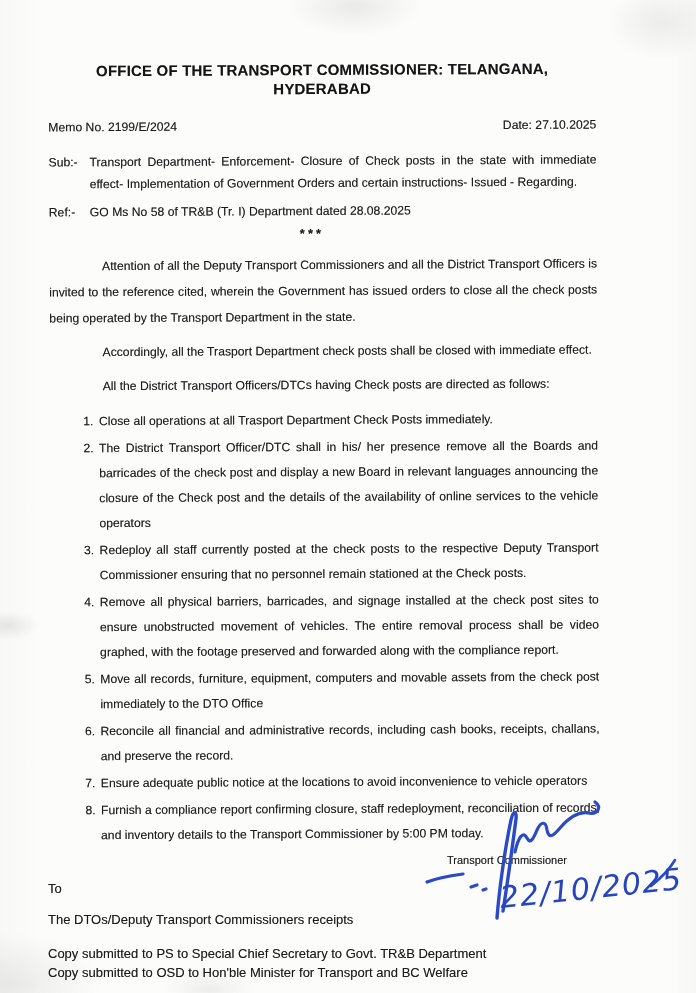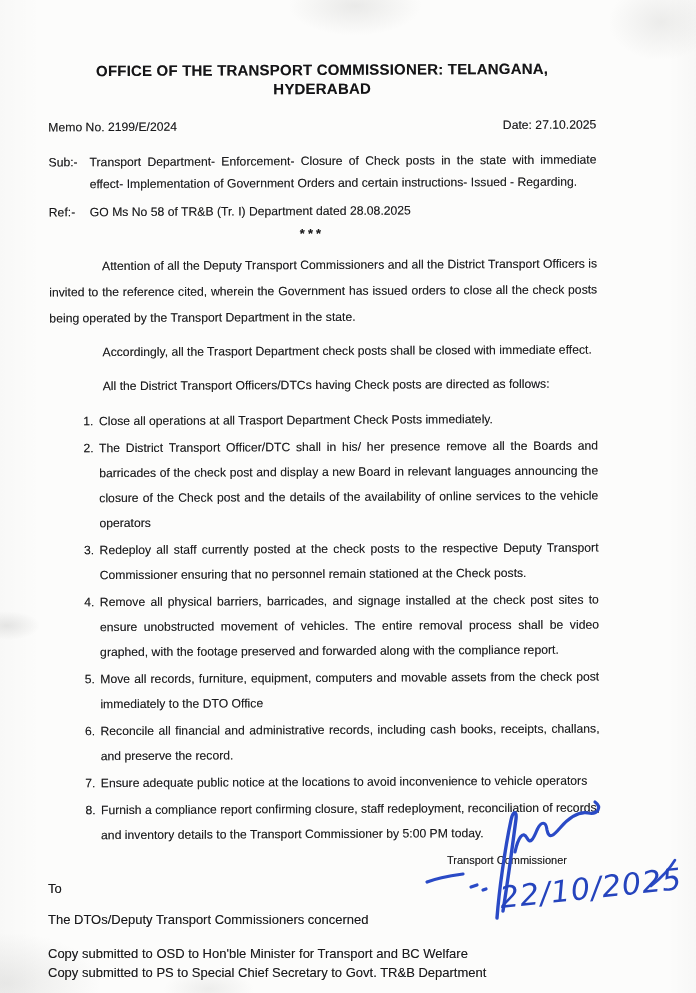--- a/index.html
+++ b/index.html
@@ -119,18 +119,18 @@
     <path class="ink" stroke="#2a4ac6" stroke-width="3.2" d="M46,97 l6,-2"></path>
     <path class="ink" stroke="#2a4ac6" stroke-width="3.2" d="M58,100 l3,-1"></path>
 
     <path class="ink" stroke="#2a4ac6" stroke-width="2.6" d="M226,96 C236,88 244,80 250,70"></path>
 
     <text class="hand-date" x="0" y="0" fill="#2544bd" transform="translate(76,118) rotate(-6)">22/10/2025</text>
   </svg>
 </div>
 
 <div class="to-block">To</div>
-<div class="addressee">The DTOs/Deputy Transport Commissioners concerned</div>
+<div class="addressee">The DTOs/Deputy Transport Commissioners receipts</div>
 
 <div class="copies">
+  <div>Copy submitted to PS to Special Chief Secretary to Govt. TR&amp;B Department</div>
   <div>Copy submitted to OSD to Hon'ble Minister for Transport and BC Welfare</div>
-  <div>Copy submitted to PS to Special Chief Secretary to Govt. TR&amp;B Department</div>
 </div>
 
 </body></html>

